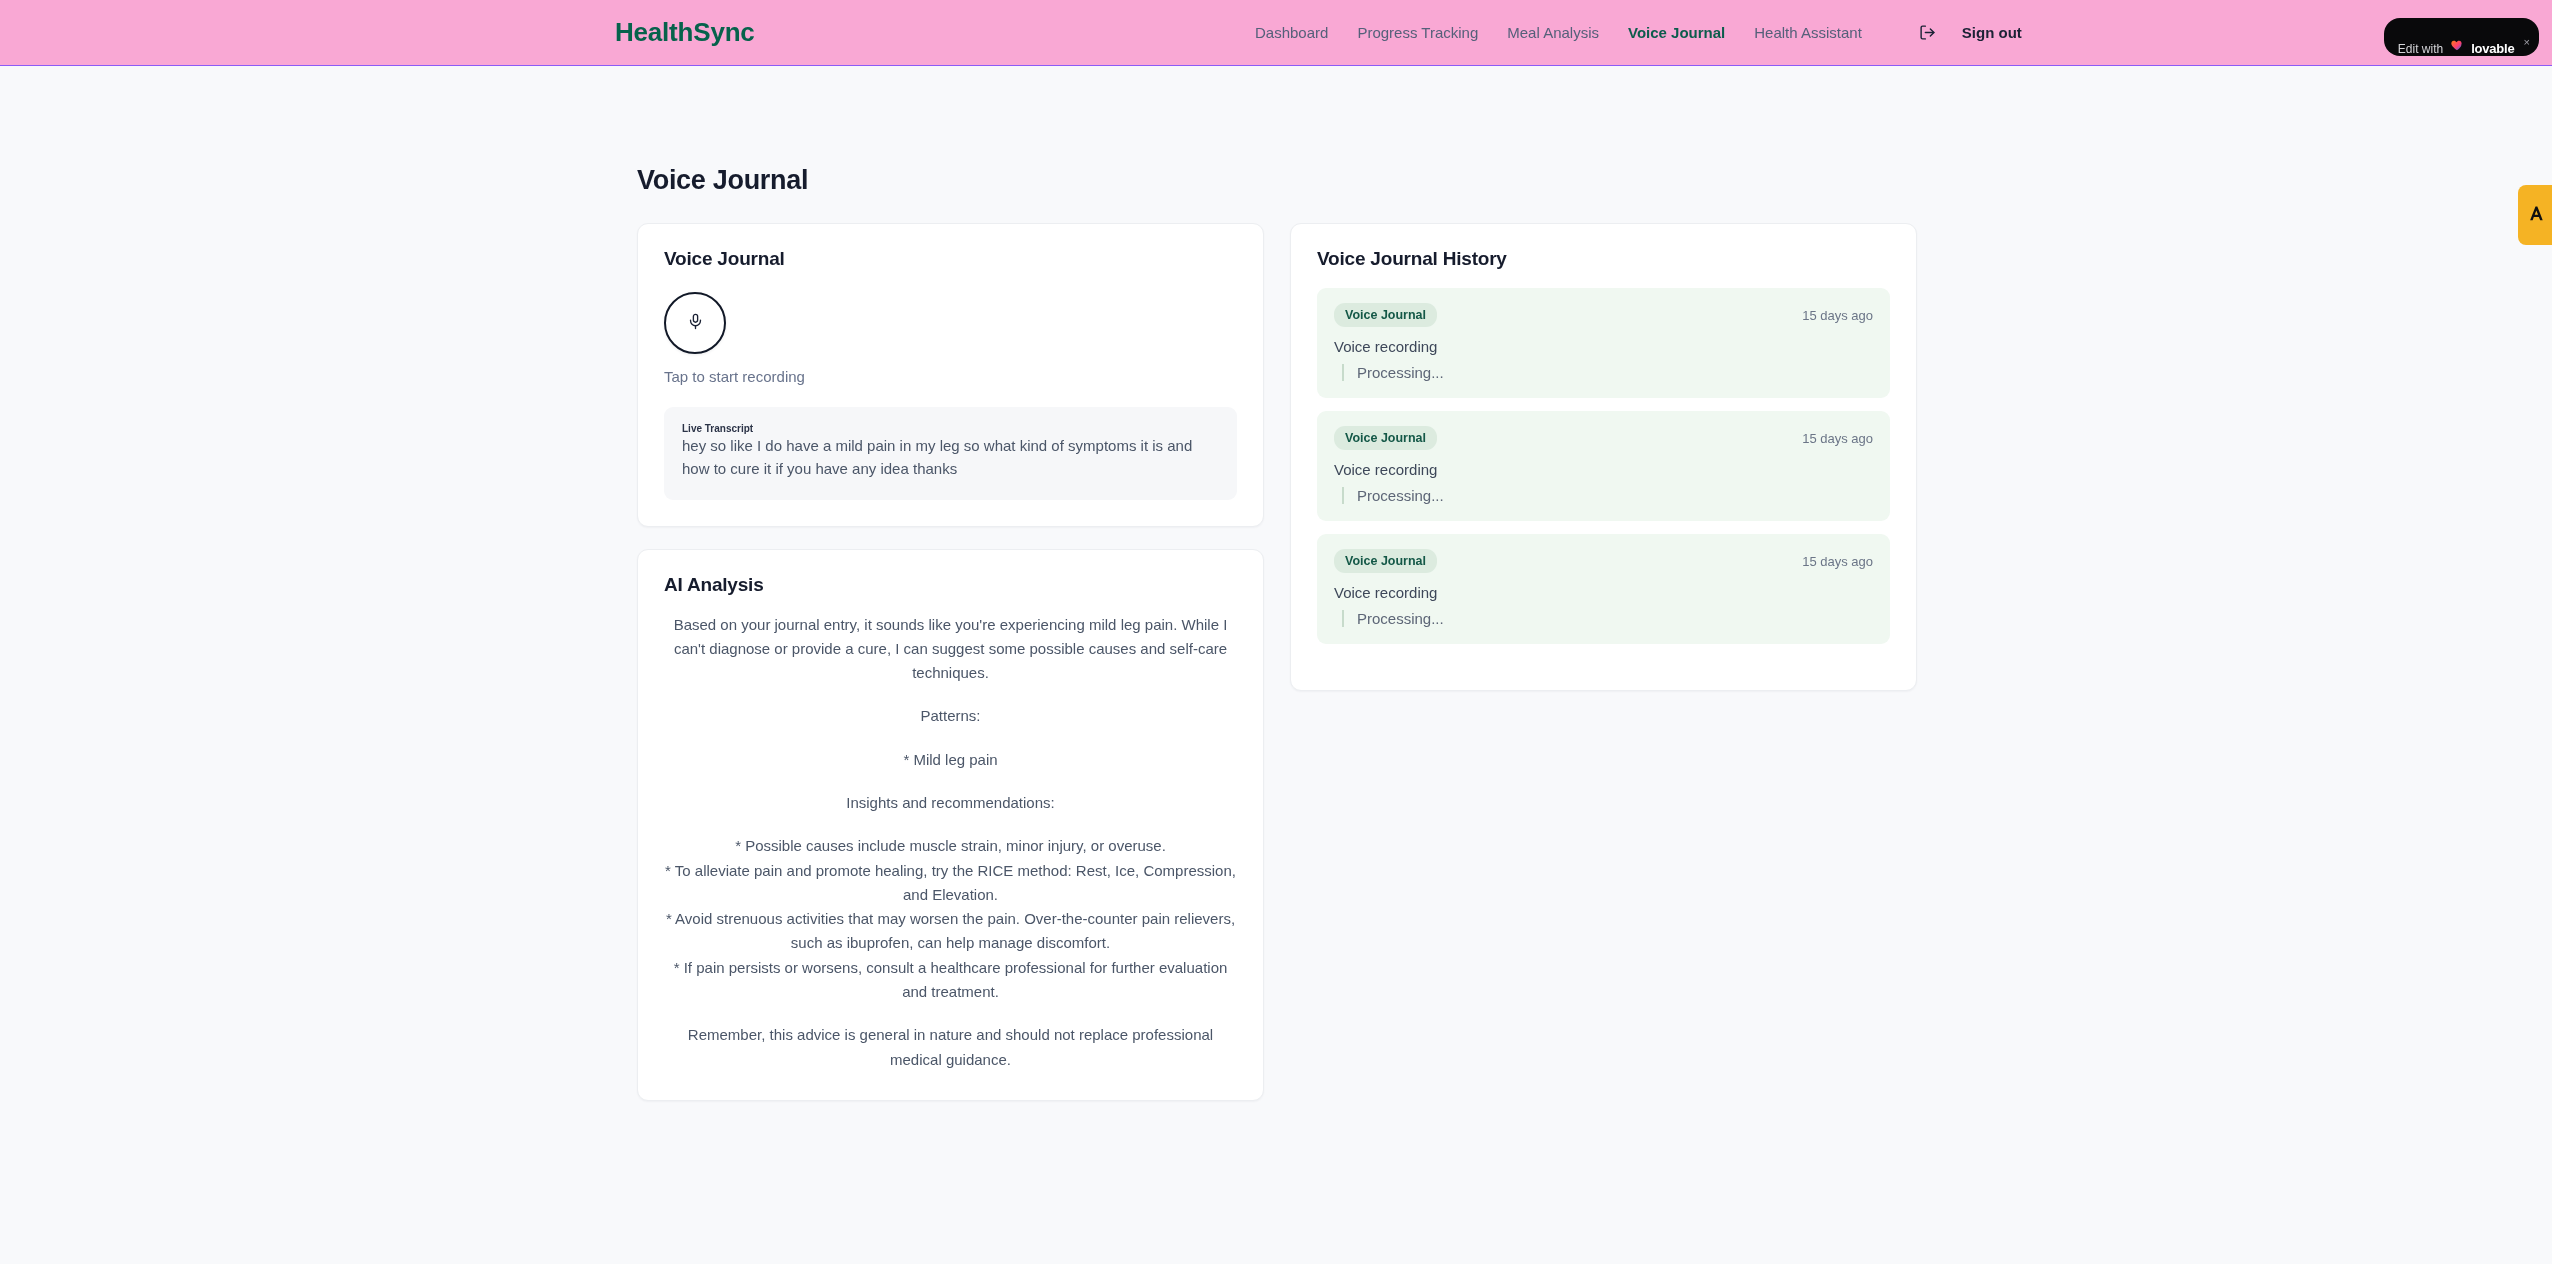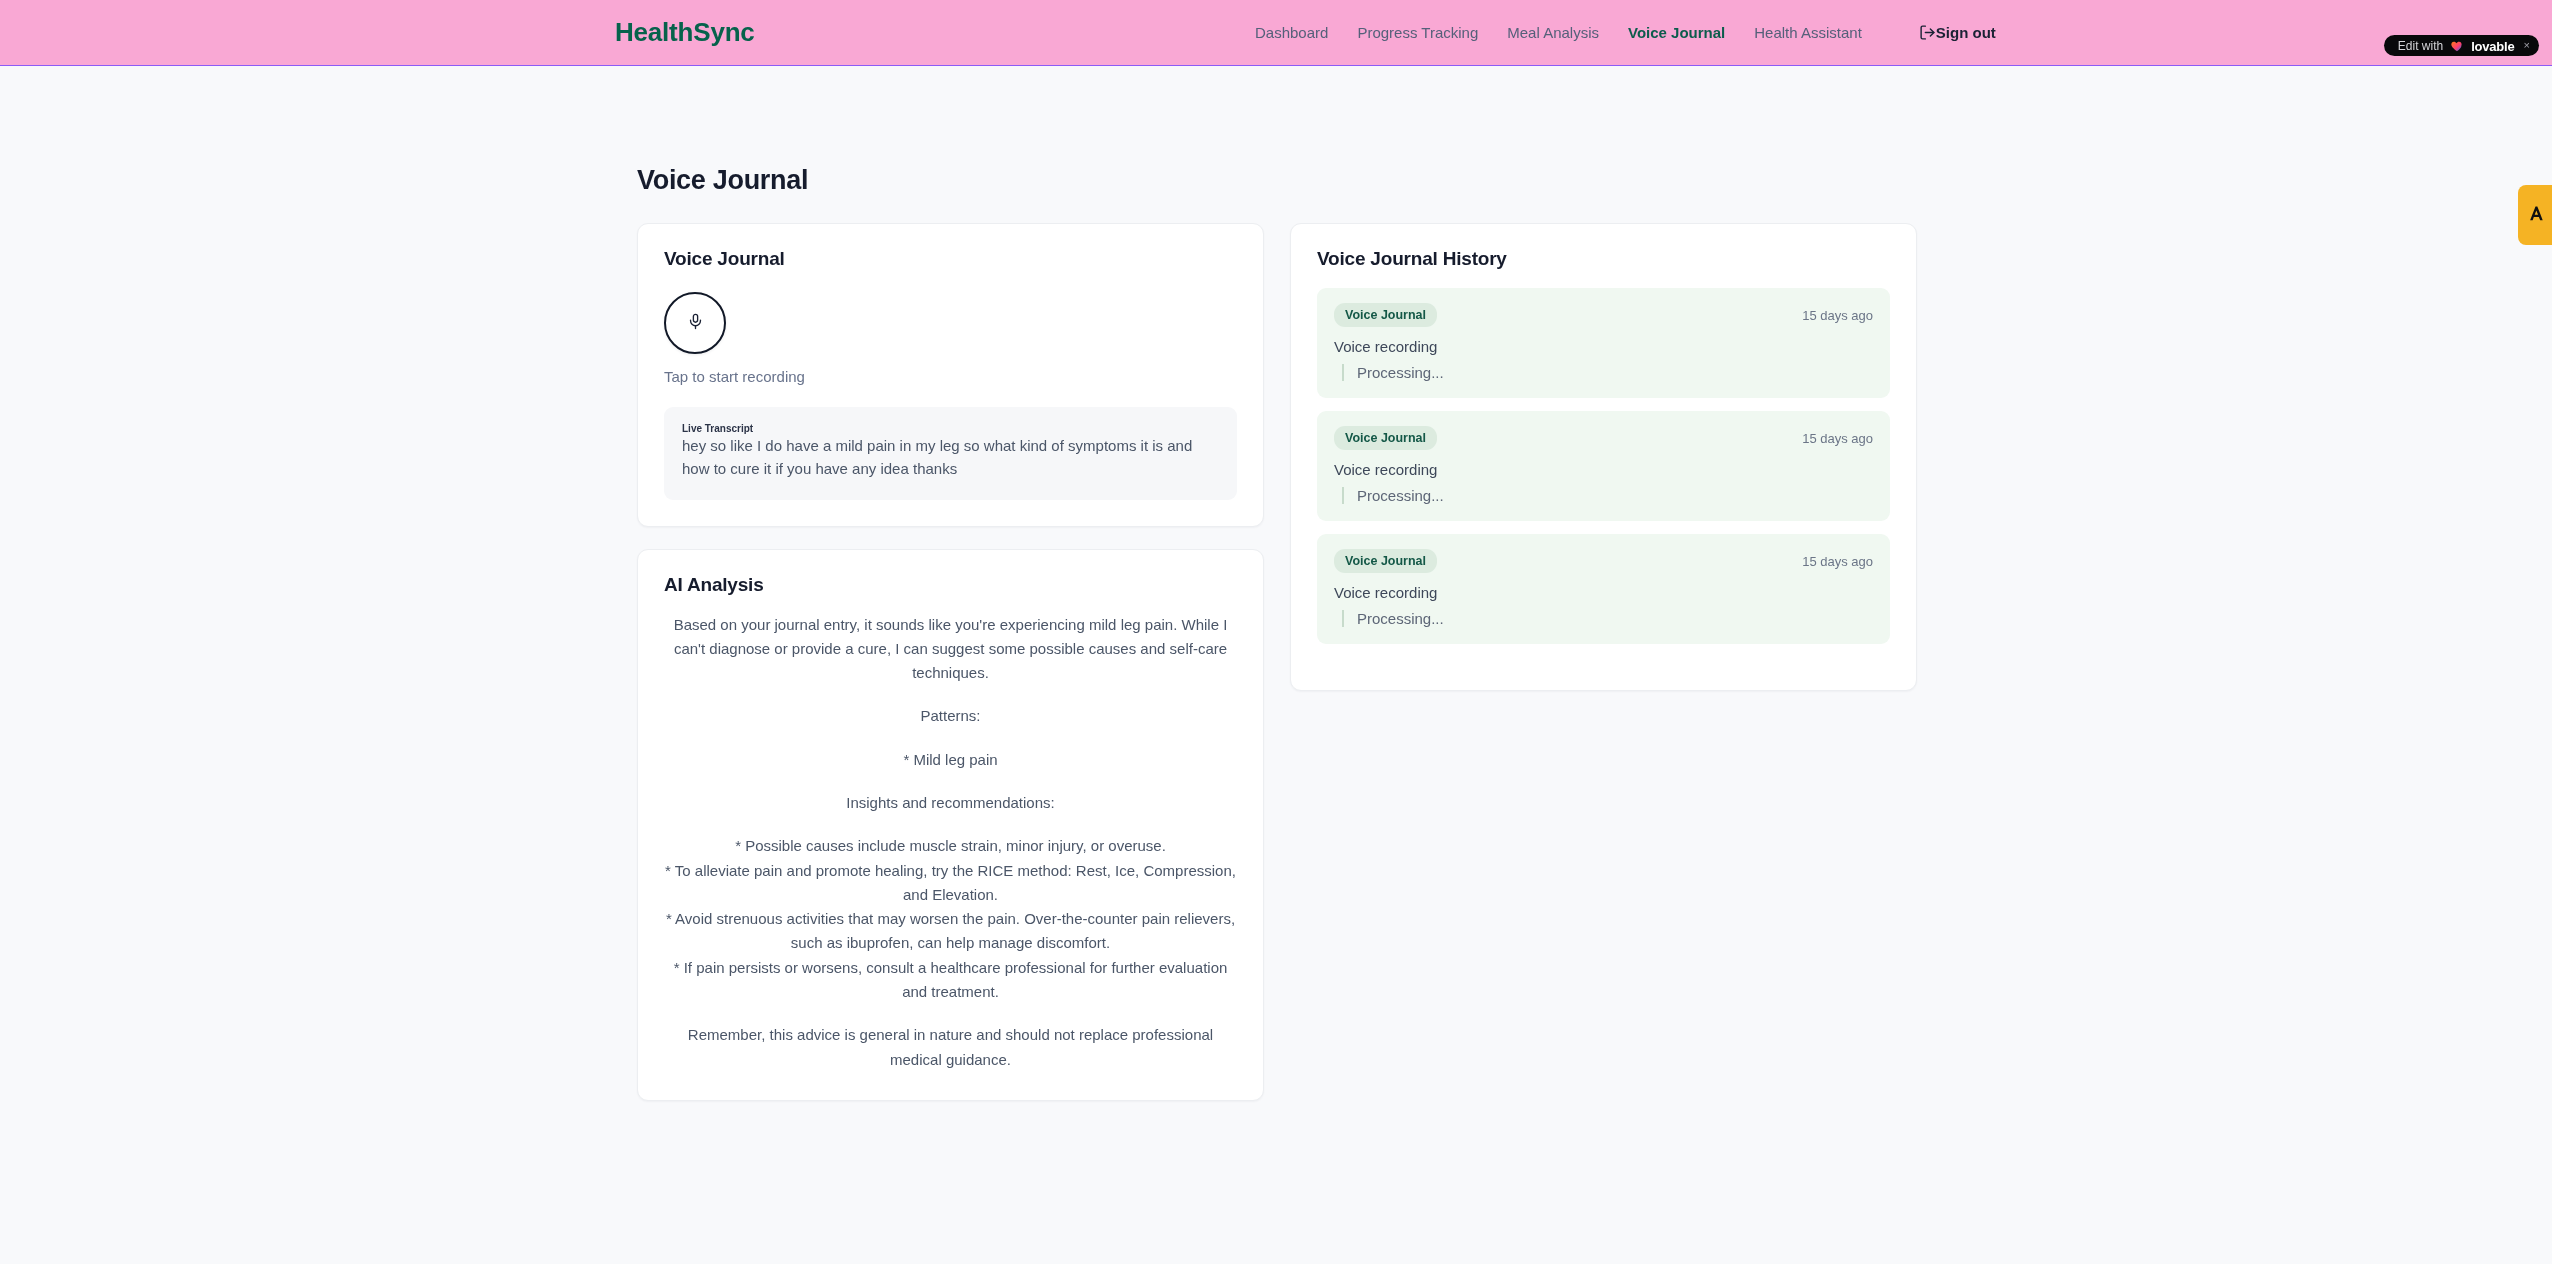--- a/index.html
+++ b/index.html
@@ -42,21 +42,21 @@
     white-space: nowrap;
     cursor: pointer;
   }
   .nav-link.active {
     color: #0c5c4c;
     font-weight: bold;
   }
   .signout {
     display: flex;
     align-items: center;
-    gap: 0;
+    gap: 26px;
     margin-left: 28px;
     cursor: pointer;
   }
   .signout-label {
     font-size: 15px;
     font-weight: bold;
     color: #1b2235;
     white-space: nowrap;
   }
   .icon-logout { display: block; }
@@ -210,27 +210,27 @@
     border-radius: 8px 0 0 8px;
     display: flex;
     align-items: center;
     justify-content: center;
     cursor: pointer;
   }
   .lovable-badge {
     position: absolute;
     right: 13px;
     bottom: 10px;
-    height: 21px;
+    height: 38px;
     background: #09090b;
     border-radius: 16px;
     display: flex;
-    align-items: flex-start;
+    align-items: flex-end;
     gap: 7px;
-    padding: 4px 9px 0 14px;
+    padding: 17px 9px 0 14px;
     cursor: pointer;
   }
   .lovable-edit {
     font-size: 12px;
     color: #d4d4d8;
     white-space: nowrap;
   }
   .lovable-name {
     font-size: 13px;
     font-weight: bold;

